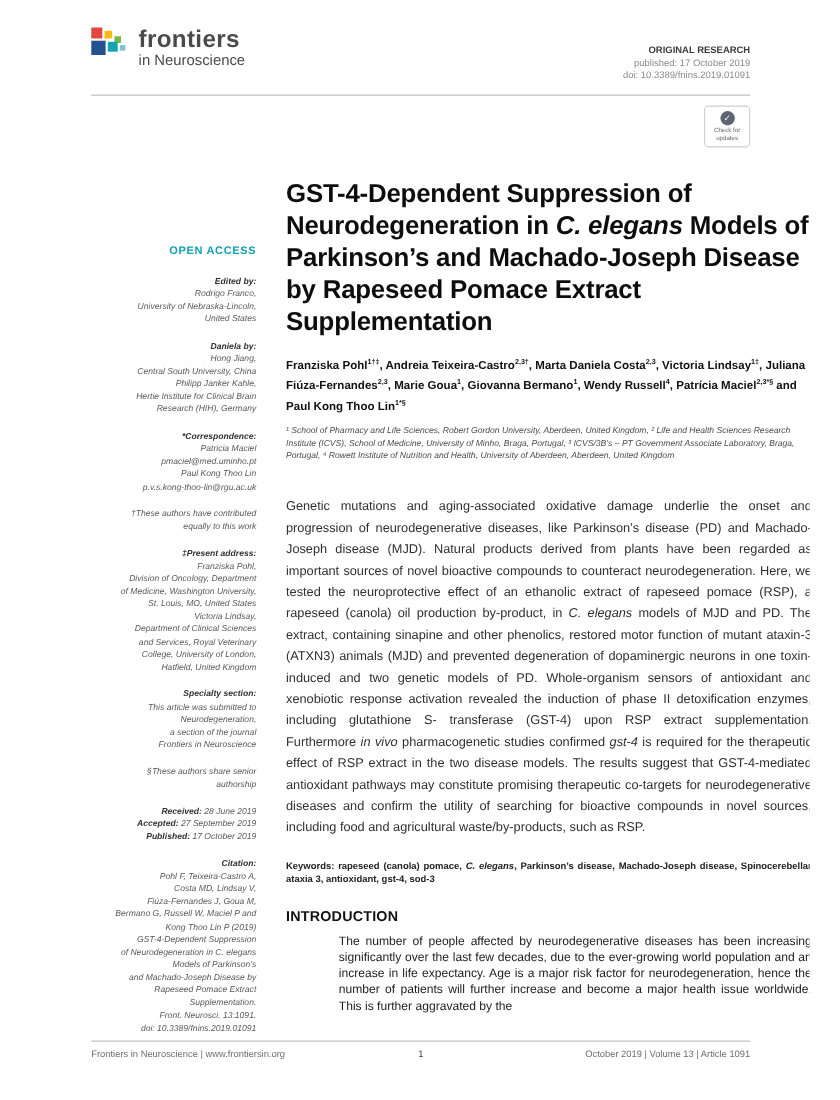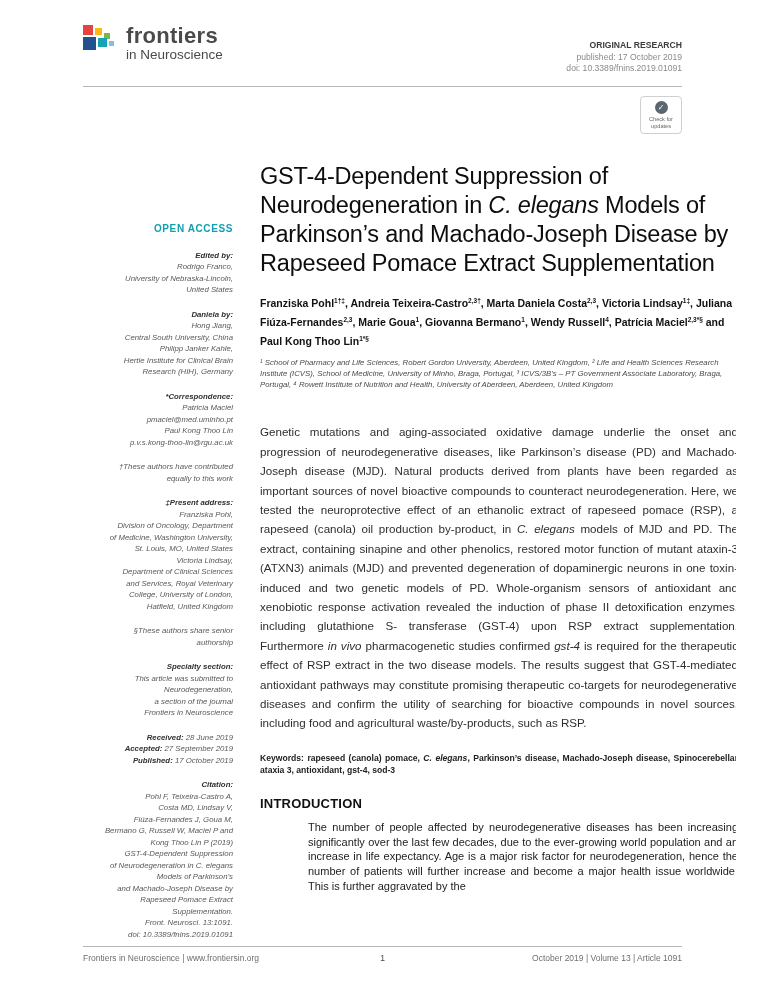--- a/index.html
+++ b/index.html
@@ -42,21 +42,21 @@
     font-style:italic; font-size:7.8px; line-height:11.5px; color:#595959;margin-top:39px; }
   .open-access { font-style:normal; font-weight:bold; color:#11a0b2; font-size:10px;
     letter-spacing:0.6px; margin-bottom:15px; }
   .sb-block { margin-bottom:13px; }
   .sb-label { font-weight:bold; color:#303030; display:block; }
   .sb-text { white-space:pre-line; }
   .sb-line b { color:#303030; }
 
   
   .main { position:absolute; left:232px; top:162px; width:478px; }
-  .title { font-size:23.5px; line-height:29px; font-weight:normal; color:#0d0d0d; letter-spacing:-0.2px; }
+  .title { font-size:23.5px; line-height:29px; font-weight:bold; color:#0d0d0d; letter-spacing:-0.2px; }
   .authors { margin-top:14px; font-size:10.5px; font-weight:bold; line-height:15.5px; color:#111; }
   .authors sup { font-size:6.5px; }
   .affiliations { margin-top:9px; font-size:7.8px; font-style:italic; color:#4c4c4c; line-height:10.8px; }
   .abstract { margin-top:32px; font-size:11.6px; line-height:19.4px; text-align:justify; color:#2e2e2e; }
   .keywords { margin-top:19px; font-size:8.6px; font-weight:bold; line-height:12.5px; text-align:justify; color:#222; }
   .section-heading { margin-top:19px; font-size:13px; font-weight:bold; color:#111; letter-spacing:0.2px; }
   .body-text { margin-top:9px; font-family:Liberation Sans, sans-serif; font-size:11px;
     line-height:14.8px; text-align:justify; color:#1c1c1c;margin-left:48px; }
 
   
@@ -141,30 +141,30 @@
 of Medicine, Washington University,
 St. Louis, MO, United States
 Victoria Lindsay,
 Department of Clinical Sciences
 and Services, Royal Veterinary
 College, University of London,
 Hatfield, United Kingdom</div>
     </div>
 
     <div class="sb-block">
-      <div class="sb-text">§These authors share senior
-authorship</div>
-    </div>
-
-    <div class="sb-block">
       <span class="sb-label">Specialty section:</span>
       <div class="sb-text">This article was submitted to
 Neurodegeneration,
 a section of the journal
 Frontiers in Neuroscience</div>
+    </div>
+
+    <div class="sb-block">
+      <div class="sb-text">§These authors share senior
+authorship</div>
     </div>
 
     <div class="sb-block">
       <div class="sb-line"><b>Received:</b><span> 28 June 2019</span></div>
       <div class="sb-line"><b>Accepted:</b><span> 27 September 2019</span></div>
       <div class="sb-line"><b>Published:</b><span> 17 October 2019</span></div>
     </div>
 
     <div class="sb-block">
       <span class="sb-label">Citation:</span>

